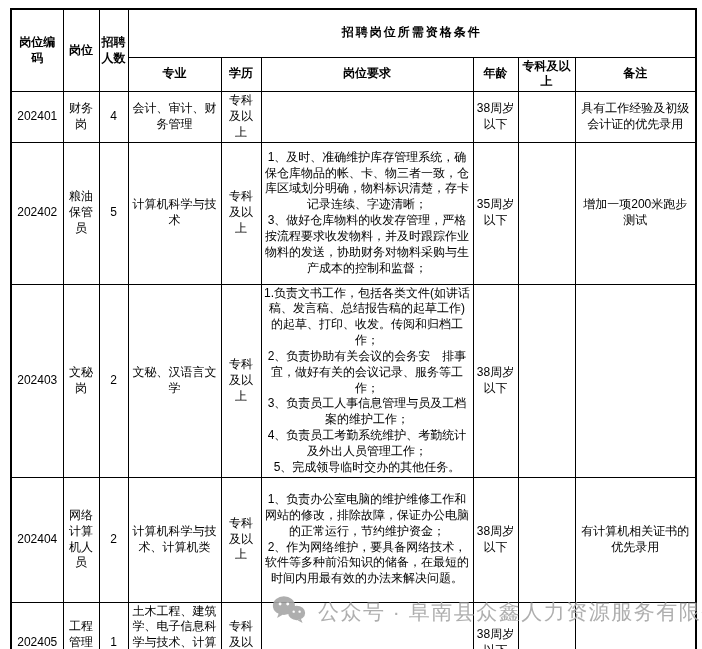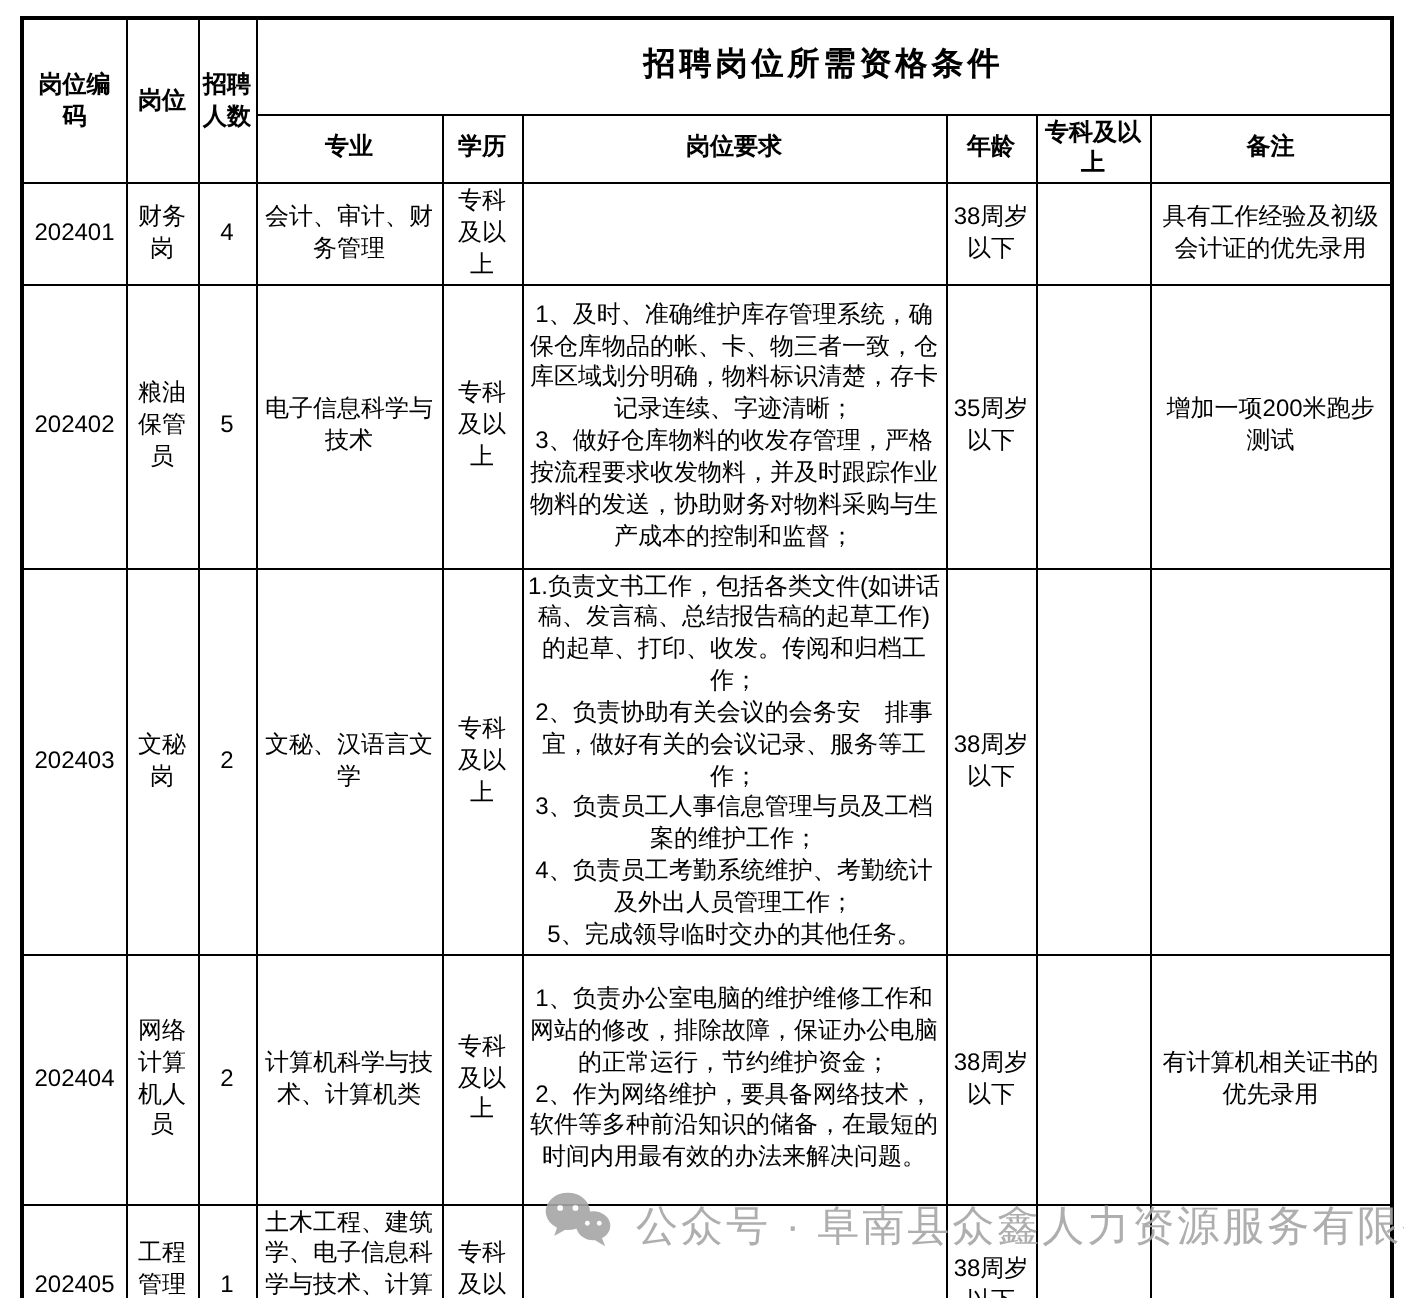--- a/index.html
+++ b/index.html
@@ -14,21 +14,21 @@
     border:2px solid #000;
   }
   .recruit th, .recruit td {
     border:1px solid #000;
     text-align:center; vertical-align:middle;
     padding:1px 2px;
     font-size:12px; line-height:1.32;
     word-break:break-all; overflow:hidden;
   }
   .recruit th { font-weight:bold; font-size:12px; }
-  th.big-title { font-size:16px; font-weight:bold; letter-spacing:2px;font-family:Liberation Mono, monospace; }
+  th.big-title { font-size:12px; font-weight:bold; letter-spacing:2px; }
   td.code { font-weight:normal; font-size:12px; }
   td.pos  { font-weight:normal; }
   .pre { white-space:pre-line; }
   tr.hrow1 { height:48px; }
   tr.hrow2 { height:29px;font-family:Liberation Serif, serif; }
   tr.r1 { height:45px; }
   tr.r2 { height:142px; }
   tr.r3 { height:165px; }
   tr.r4 { height:125px; }
   tr.r5 { height:78px; }
@@ -80,21 +80,21 @@
       <td class="pre"></td>
       <td>38周岁以下</td>
       <td></td>
       <td>具有工作经验及初级会计证的优先录用</td>
     </tr>
 
     <tr class="r2">
       <td class="code">202402</td>
       <td class="pos">粮油保管员</td>
       <td>5</td>
-      <td>电子信息科学与技术</td>
+      <td>计算机科学与技术</td>
       <td>专科及以上</td>
       <td class="pre">1、及时、准确维护库存管理系统，确保仓库物品的帐、卡、物三者一致，仓库区域划分明确，物料标识清楚，存卡记录连续、字迹清晰；
 3、做好仓库物料的收发存管理，严格按流程要求收发物料，并及时跟踪作业物料的发送，协助财务对物料采购与生产成本的控制和监督；</td>
       <td>35周岁以下</td>
       <td></td>
       <td>增加一项200米跑步测试</td>
     </tr>
 
     <tr class="r3">
       <td class="code">202403</td>

